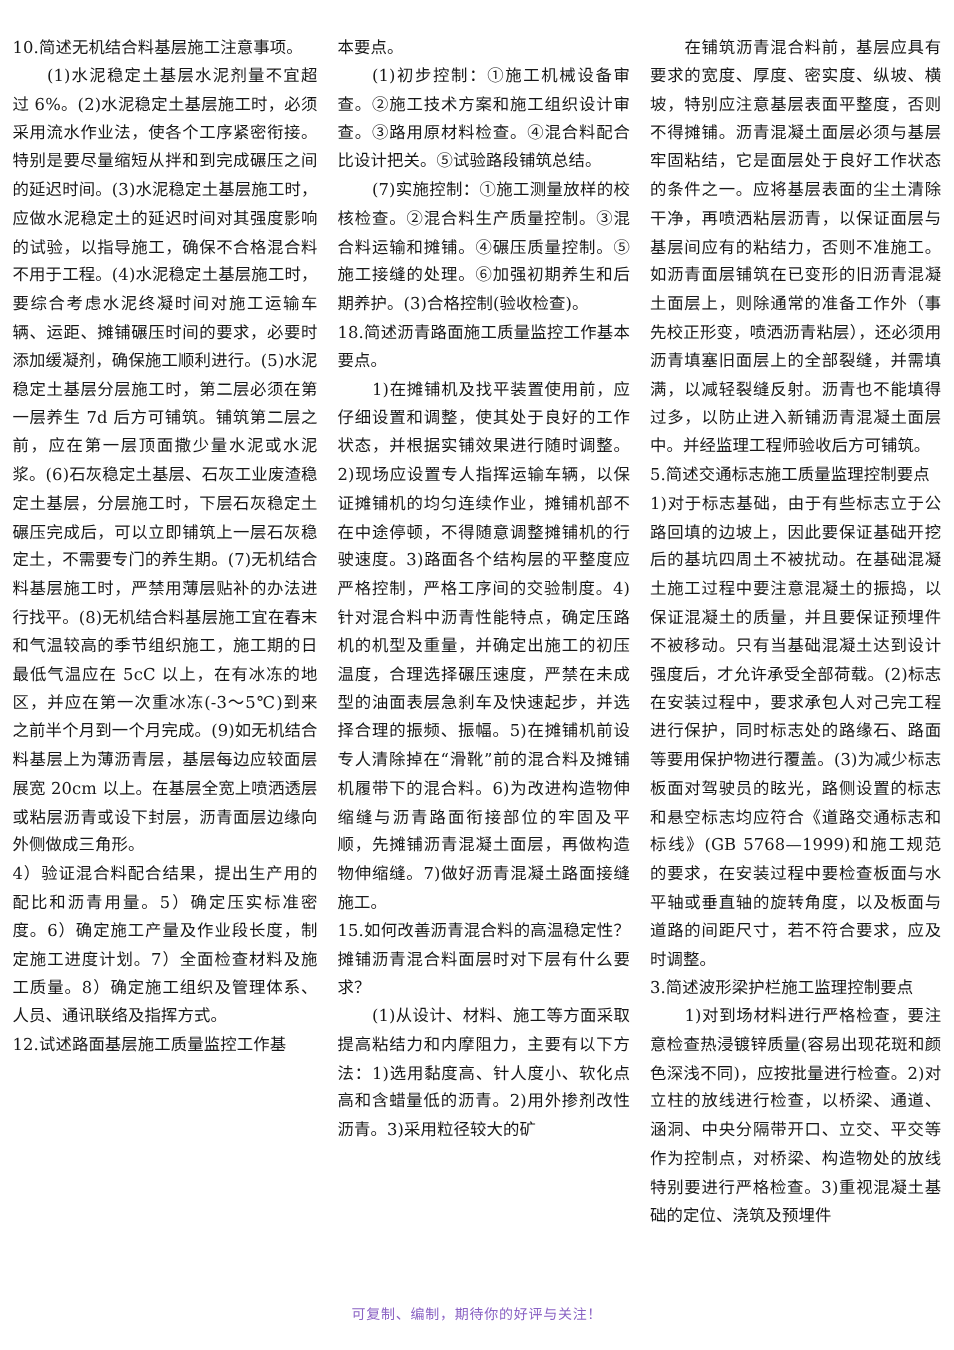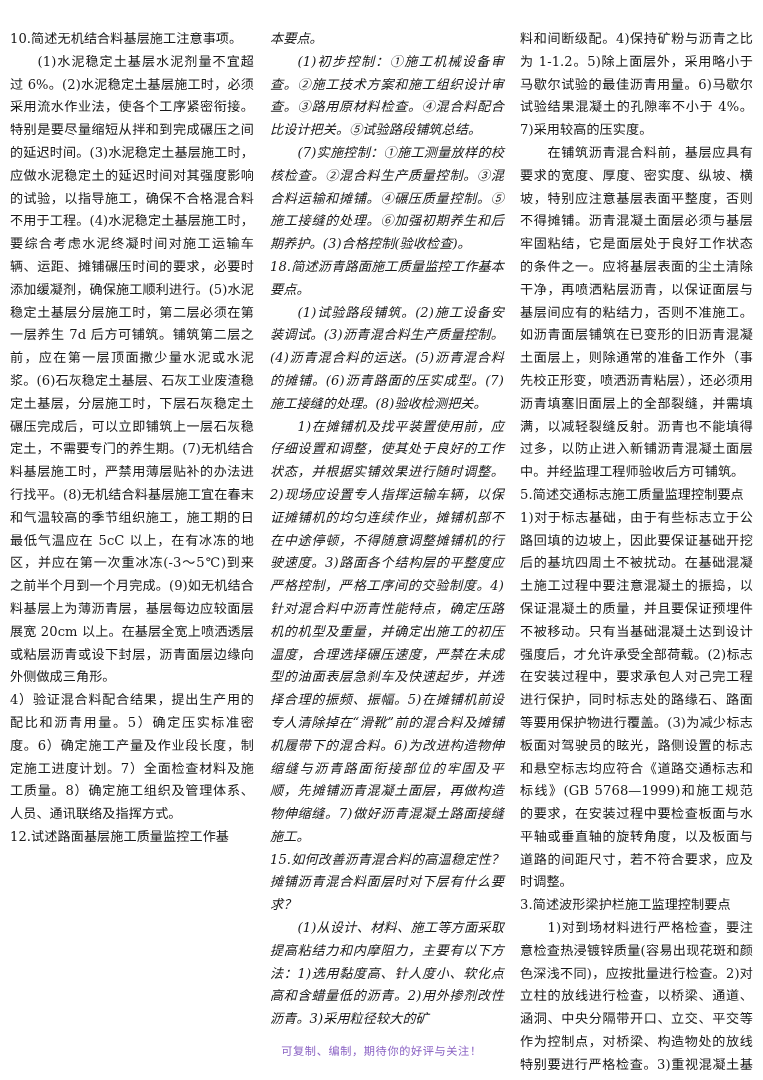--- a/index.html
+++ b/index.html
@@ -33,21 +33,21 @@
     align-items: flex-start;
     width: 743px;
     height: 1000px;
   }
 
   .column {
     box-sizing: border-box;
     overflow: hidden;
   }
   .col-1 { width: 252px; padding-right: 8px; }
-  .col-2 { width: 250px; padding-right: 8px; padding-left: 8px; font-style: italic; }
+  .col-2 { width: 250px; padding-right: 8px; padding-left: 8px; }
   .col-3 { width: 241px; padding-left: 8px; }
 
   .para {
     margin: 0;
     font-size: 13.1px;
     line-height: 22.8px;
     text-align: justify;
     text-justify: inter-ideograph;
     letter-spacing: 0.1px;
     color: #181818;
@@ -89,28 +89,26 @@
       <p class="para indent">(1)水泥稳定土基层水泥剂量不宜超过 6%。(2)水泥稳定土基层施工时，必须采用流水作业法，使各个工序紧密衔接。特别是要尽量缩短从拌和到完成碾压之间的延迟时间。(3)水泥稳定土基层施工时，应做水泥稳定土的延迟时间对其强度影响的试验，以指导施工，确保不合格混合料不用于工程。(4)水泥稳定土基层施工时，要综合考虑水泥终凝时间对施工运输车辆、运距、摊铺碾压时间的要求，必要时添加缓凝剂，确保施工顺利进行。(5)水泥稳定土基层分层施工时，第二层必须在第一层养生 7d 后方可铺筑。铺筑第二层之前，应在第一层顶面撒少量水泥或水泥浆。(6)石灰稳定土基层、石灰工业废渣稳定土基层，分层施工时，下层石灰稳定土碾压完成后，可以立即铺筑上一层石灰稳定土，不需要专门的养生期。(7)无机结合料基层施工时，严禁用薄层贴补的办法进行找平。(8)无机结合料基层施工宜在春末和气温较高的季节组织施工，施工期的日最低气温应在 5cC 以上，在有冰冻的地区，并应在第一次重冰冻(-3～5℃)到来之前半个月到一个月完成。(9)如无机结合料基层上为薄沥青层，基层每边应较面层展宽 20cm 以上。在基层全宽上喷洒透层或粘层沥青或设下封层，沥青面层边缘向外侧做成三角形。</p>
       <p class="para flush">4）验证混合料配合结果，提出生产用的配比和沥青用量。5）确定压实标准密度。6）确定施工产量及作业段长度，制定施工进度计划。7）全面检查材料及施工质量。8）确定施工组织及管理体系、人员、通讯联络及指挥方式。</p>
       <p class="para heading">12.试述路面基层施工质量监控工作基</p>
     </div>
 
     <div class="column col-2">
       <p class="para flush">本要点。</p>
       <p class="para indent">(1)初步控制：①施工机械设备审查。②施工技术方案和施工组织设计审查。③路用原材料检查。④混合料配合比设计把关。⑤试验路段铺筑总结。</p>
       <p class="para indent">(7)实施控制：①施工测量放样的校核检查。②混合料生产质量控制。③混合料运输和摊铺。④碾压质量控制。⑤施工接缝的处理。⑥加强初期养生和后期养护。(3)合格控制(验收检查)。</p>
       <p class="para heading">18.简述沥青路面施工质量监控工作基本要点。</p>
-      <p class="para indent">(1)试验路段铺筑。(2)施工设备安装调试。(3)沥青混合料生产质量控制。(4)沥青混合料的运送。(5)沥青混合料的摊铺。(6)沥青路面的压实成型。(7)施工接缝的处理。(8)验收检测把关。</p>
       <p class="para indent">1)在摊铺机及找平装置使用前，应仔细设置和调整，使其处于良好的工作状态，并根据实铺效果进行随时调整。2)现场应设置专人指挥运输车辆，以保证摊铺机的均匀连续作业，摊铺机部不在中途停顿，不得随意调整摊铺机的行驶速度。3)路面各个结构层的平整度应严格控制，严格工序间的交验制度。4)针对混合料中沥青性能特点，确定压路机的机型及重量，并确定出施工的初压温度，合理选择碾压速度，严禁在未成型的油面表层急刹车及快速起步，并选择合理的振频、振幅。5)在摊铺机前设专人清除掉在“滑靴”前的混合料及摊铺机履带下的混合料。6)为改进构造物伸缩缝与沥青路面衔接部位的牢固及平顺，先摊铺沥青混凝土面层，再做构造物伸缩缝。7)做好沥青混凝土路面接缝施工。</p>
       <p class="para heading">15.如何改善沥青混合料的高温稳定性？摊铺沥青混合料面层时对下层有什么要求？</p>
       <p class="para indent">(1)从设计、材料、施工等方面采取提高粘结力和内摩阻力，主要有以下方法：1)选用黏度高、针人度小、软化点高和含蜡量低的沥青。2)用外掺剂改性沥青。3)采用粒径较大的矿</p>
     </div>
 
     <div class="column col-3">
-      <p class="para flush">料和间断级配。4)保持矿粉与沥青之比为 1-1.2。5)除上面层外，采用略小于马歇尔试验的最佳沥青用量。6)马歇尔试验结果混凝土的孔隙率不小于 4%。7)采用较高的压实度。</p>
       <p class="para indent">在铺筑沥青混合料前，基层应具有要求的宽度、厚度、密实度、纵坡、横坡，特别应注意基层表面平整度，否则不得摊铺。沥青混凝土面层必须与基层牢固粘结，它是面层处于良好工作状态的条件之一。应将基层表面的尘土清除干净，再喷洒粘层沥青，以保证面层与基层间应有的粘结力，否则不准施工。如沥青面层铺筑在已变形的旧沥青混凝土面层上，则除通常的准备工作外（事先校正形变，喷洒沥青粘层），还必须用沥青填塞旧面层上的全部裂缝，并需填满，以减轻裂缝反射。沥青也不能填得过多，以防止进入新铺沥青混凝土面层中。并经监理工程师验收后方可铺筑。</p>
       <p class="para heading">5.简述交通标志施工质量监理控制要点</p>
       <p class="para flush">1)对于标志基础，由于有些标志立于公路回填的边坡上，因此要保证基础开挖后的基坑四周土不被扰动。在基础混凝土施工过程中要注意混凝土的振捣，以保证混凝土的质量，并且要保证预埋件不被移动。只有当基础混凝土达到设计强度后，才允许承受全部荷载。(2)标志在安装过程中，要求承包人对己完工程进行保护，同时标志处的路缘石、路面等要用保护物进行覆盖。(3)为减少标志板面对驾驶员的眩光，路侧设置的标志和悬空标志均应符合《道路交通标志和标线》(GB 5768—1999)和施工规范的要求，在安装过程中要检查板面与水平轴或垂直轴的旋转角度，以及板面与道路的间距尺寸，若不符合要求，应及时调整。</p>
       <p class="para heading">3.简述波形梁护栏施工监理控制要点</p>
       <p class="para indent">1)对到场材料进行严格检查，要注意检查热浸镀锌质量(容易出现花斑和颜色深浅不同)，应按批量进行检查。2)对立柱的放线进行检查，以桥梁、通道、涵洞、中央分隔带开口、立交、平交等作为控制点，对桥梁、构造物处的放线特别要进行严格检查。3)重视混凝土基础的定位、浇筑及预埋件</p>
     </div>
 
   </div>
 
 </div>

